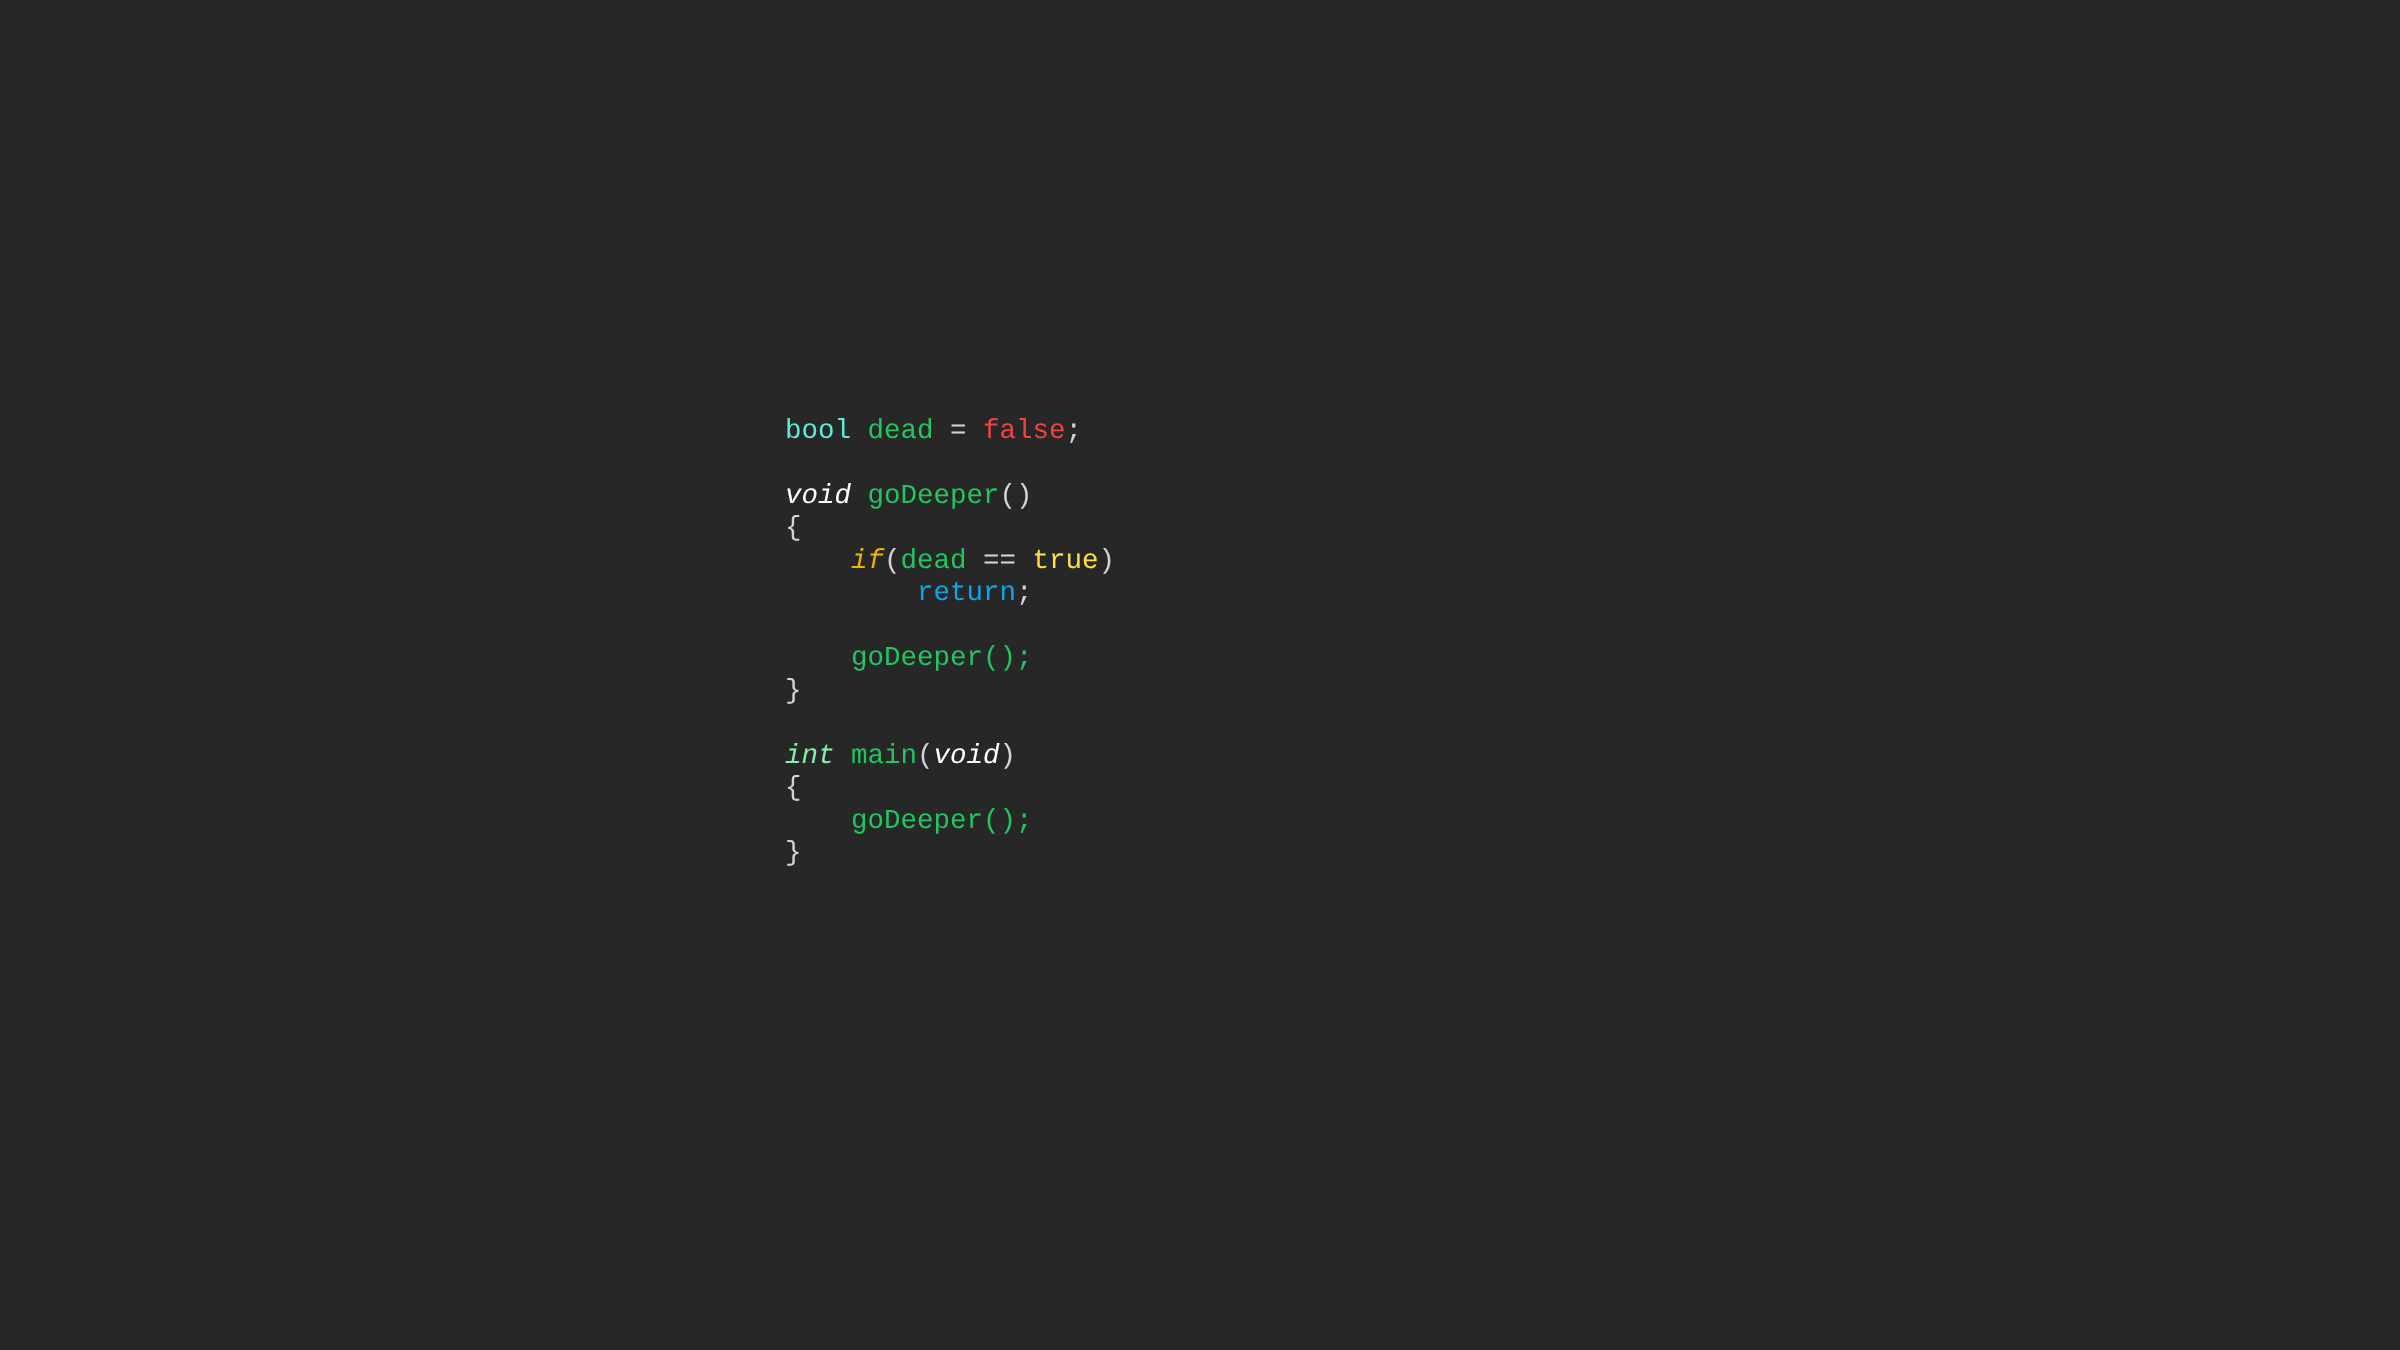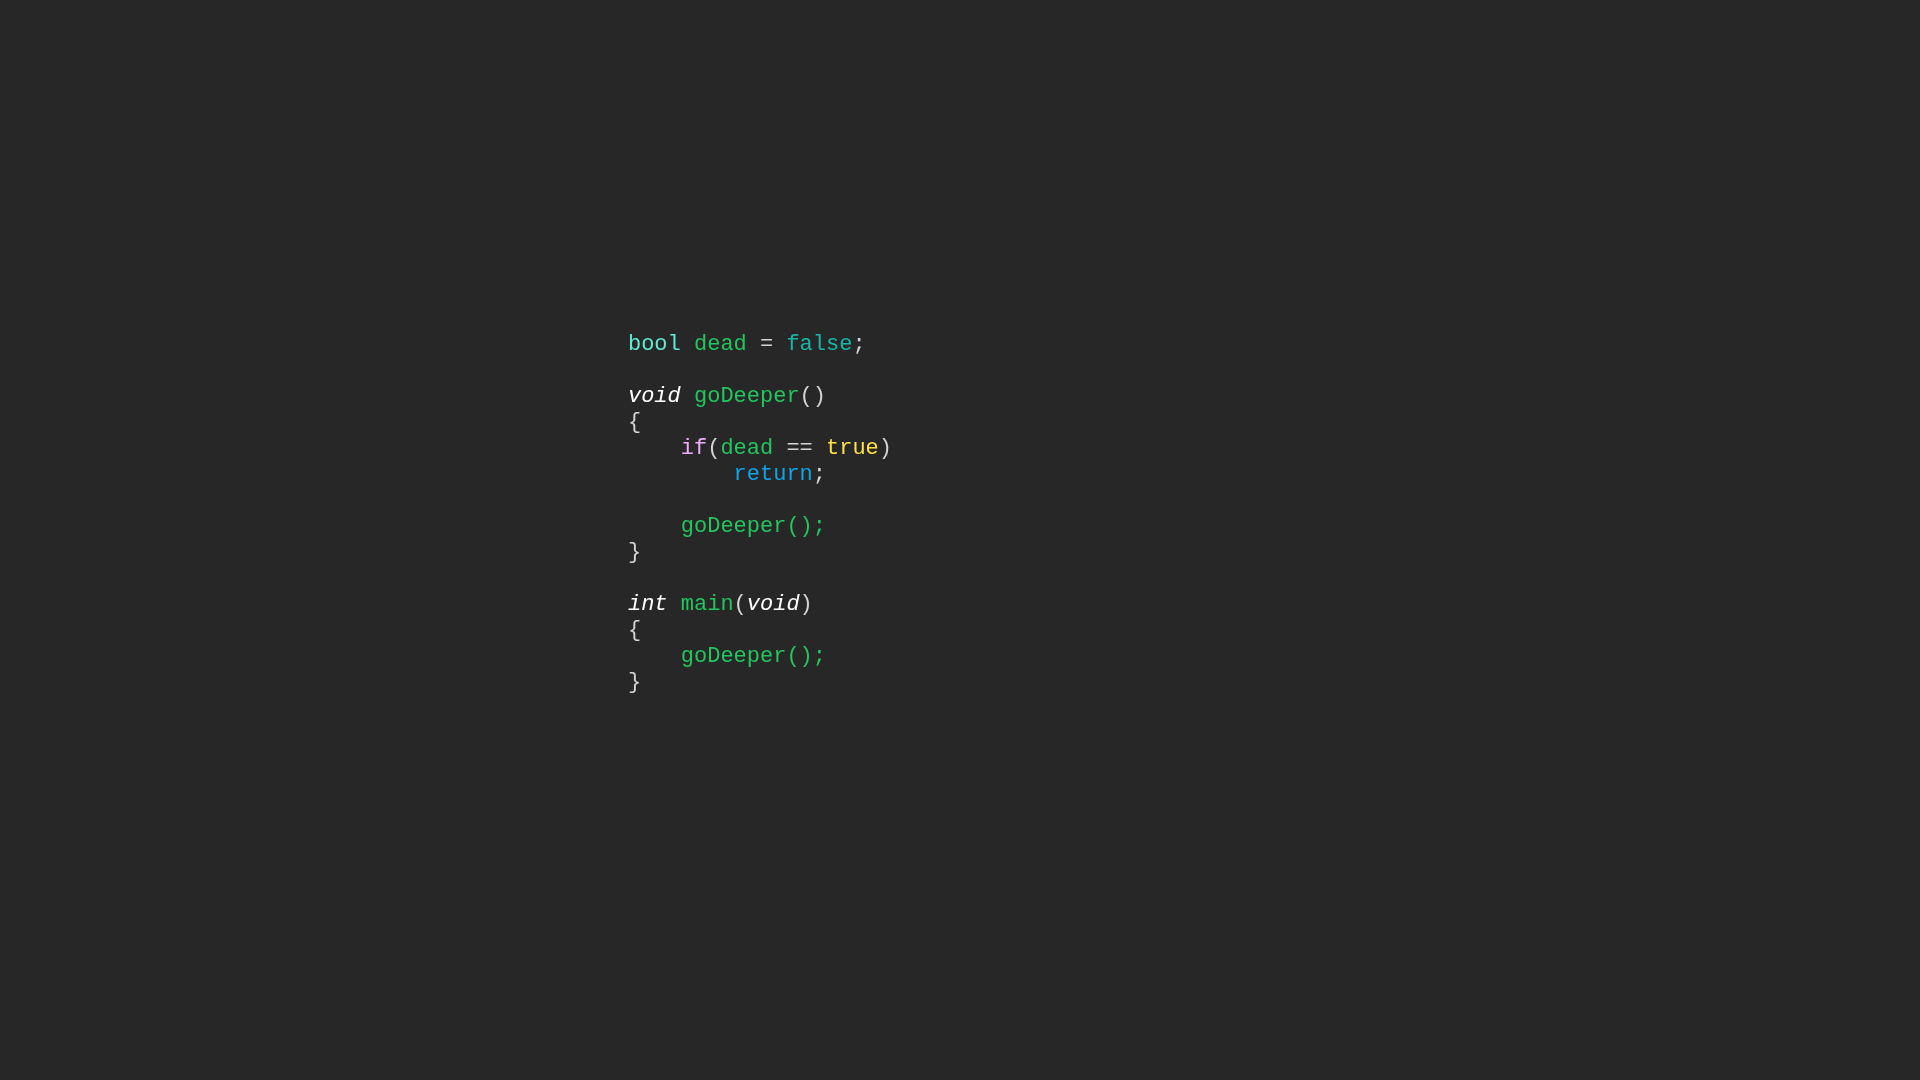--- a/index.html
+++ b/index.html
@@ -32,35 +32,36 @@
     .type {
       color: #5eead4;
     }
     .identifier {
       color: #22c55e;
     }
     .operator {
       color: #d4d4d4;
     }
     .keyword-false {
-      color: #14b8a6;
+      color: #ef4444;
     }
     .keyword-true {
       color: #fde047;
     }
     .keyword-void {
       color: #ffffff;
       font-style: italic;
     }
     .keyword-int {
-      color: #ffffff;
+      color: #86efac;
       font-style: italic;
     }
     .keyword-if {
-      color: #f0abfc;
+      color: #eab308;
+      font-style: italic;
     }
     .keyword-return {
       color: #0ea5e9;
     }
     .punct {
       color: #d4d4d4;
     }
     .brace {
       color: #d4d4d4;
     }

